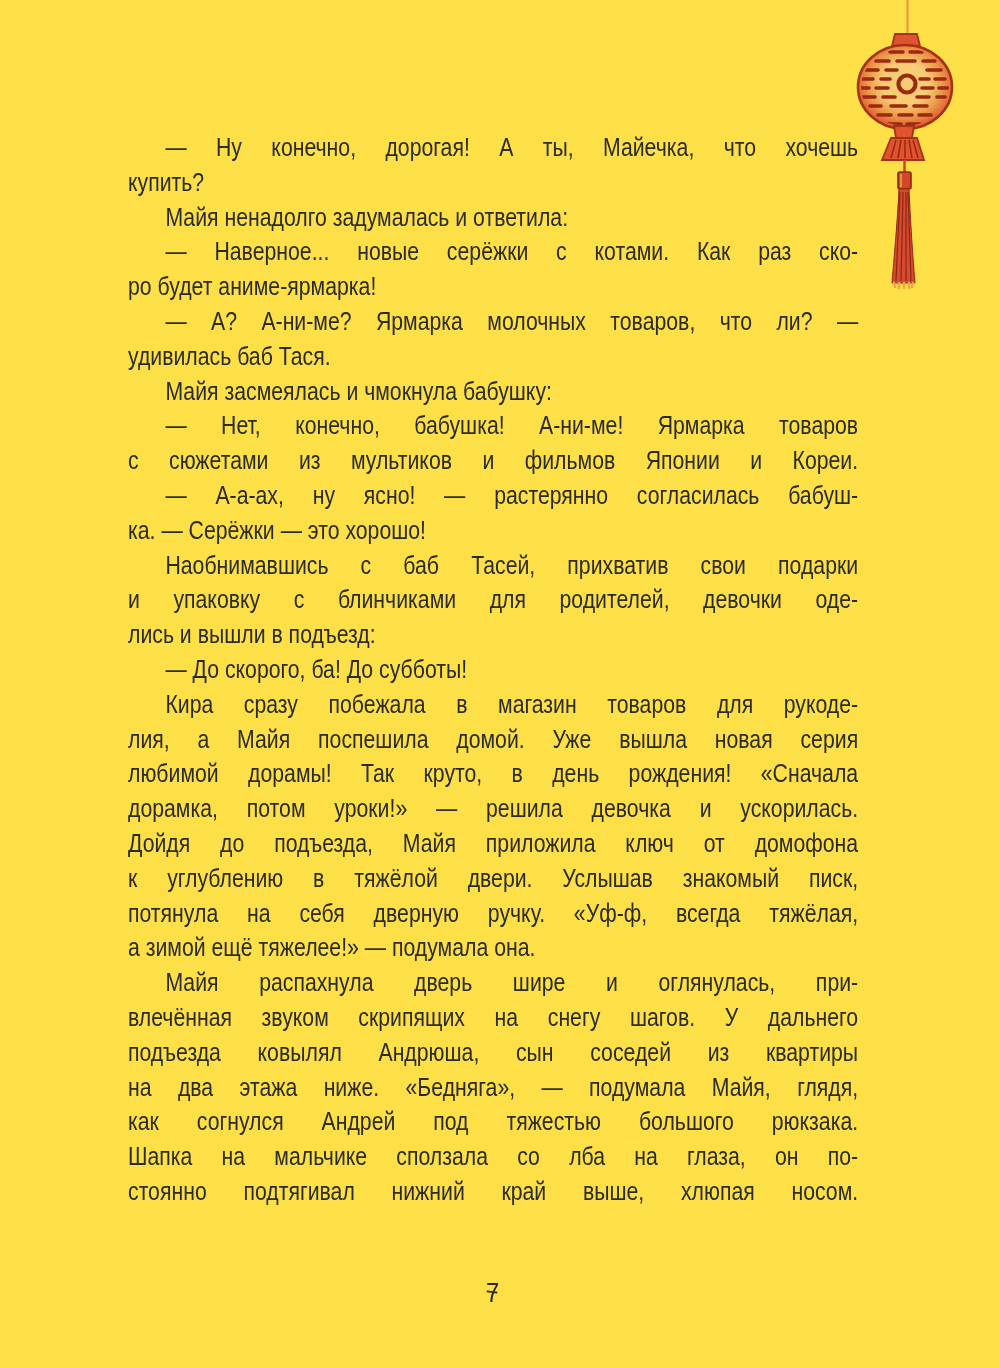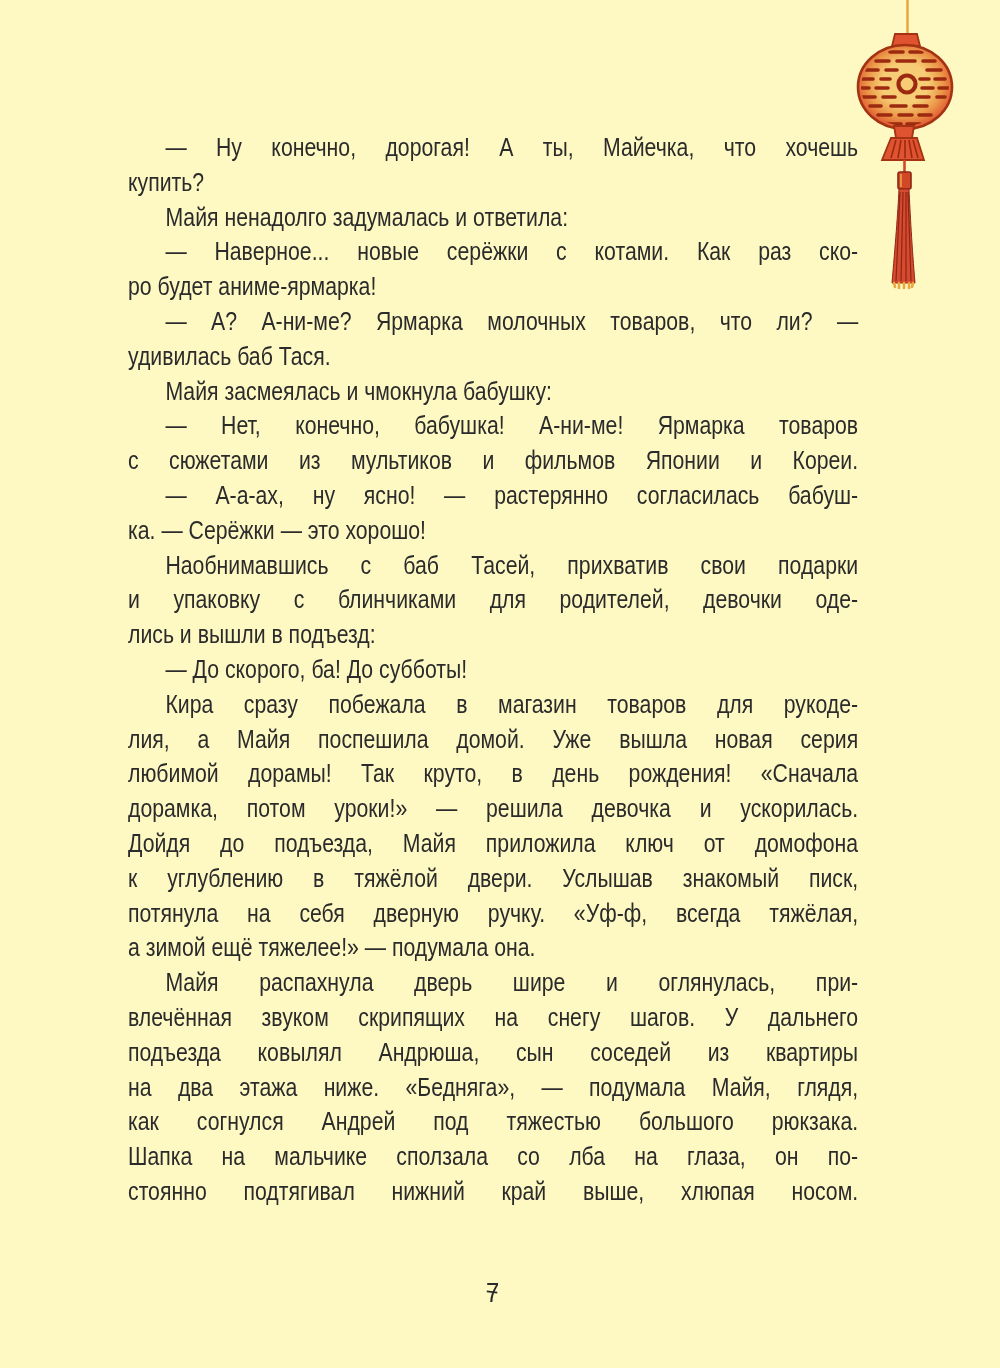--- a/index.html
+++ b/index.html
@@ -5,21 +5,21 @@
   html, body { margin: 0; padding: 0; }
   body {
     width: 1000px; height: 1368px;
     background: #ffffff;
     font-family: "Liberation Sans", sans-serif;
     position: relative;
     overflow: hidden;
   }
   .page {
     position: absolute; inset: 0;
-    background: #fef9c3;
+    background: #fde047;
   }
   
   .text-block {
     position: absolute;
     left: 128px; top: 130px;
     width: 859px;              
     transform: scaleX(0.85);
     transform-origin: 0 0;
     color: #2b2b2b;
     font-size: 25px;

